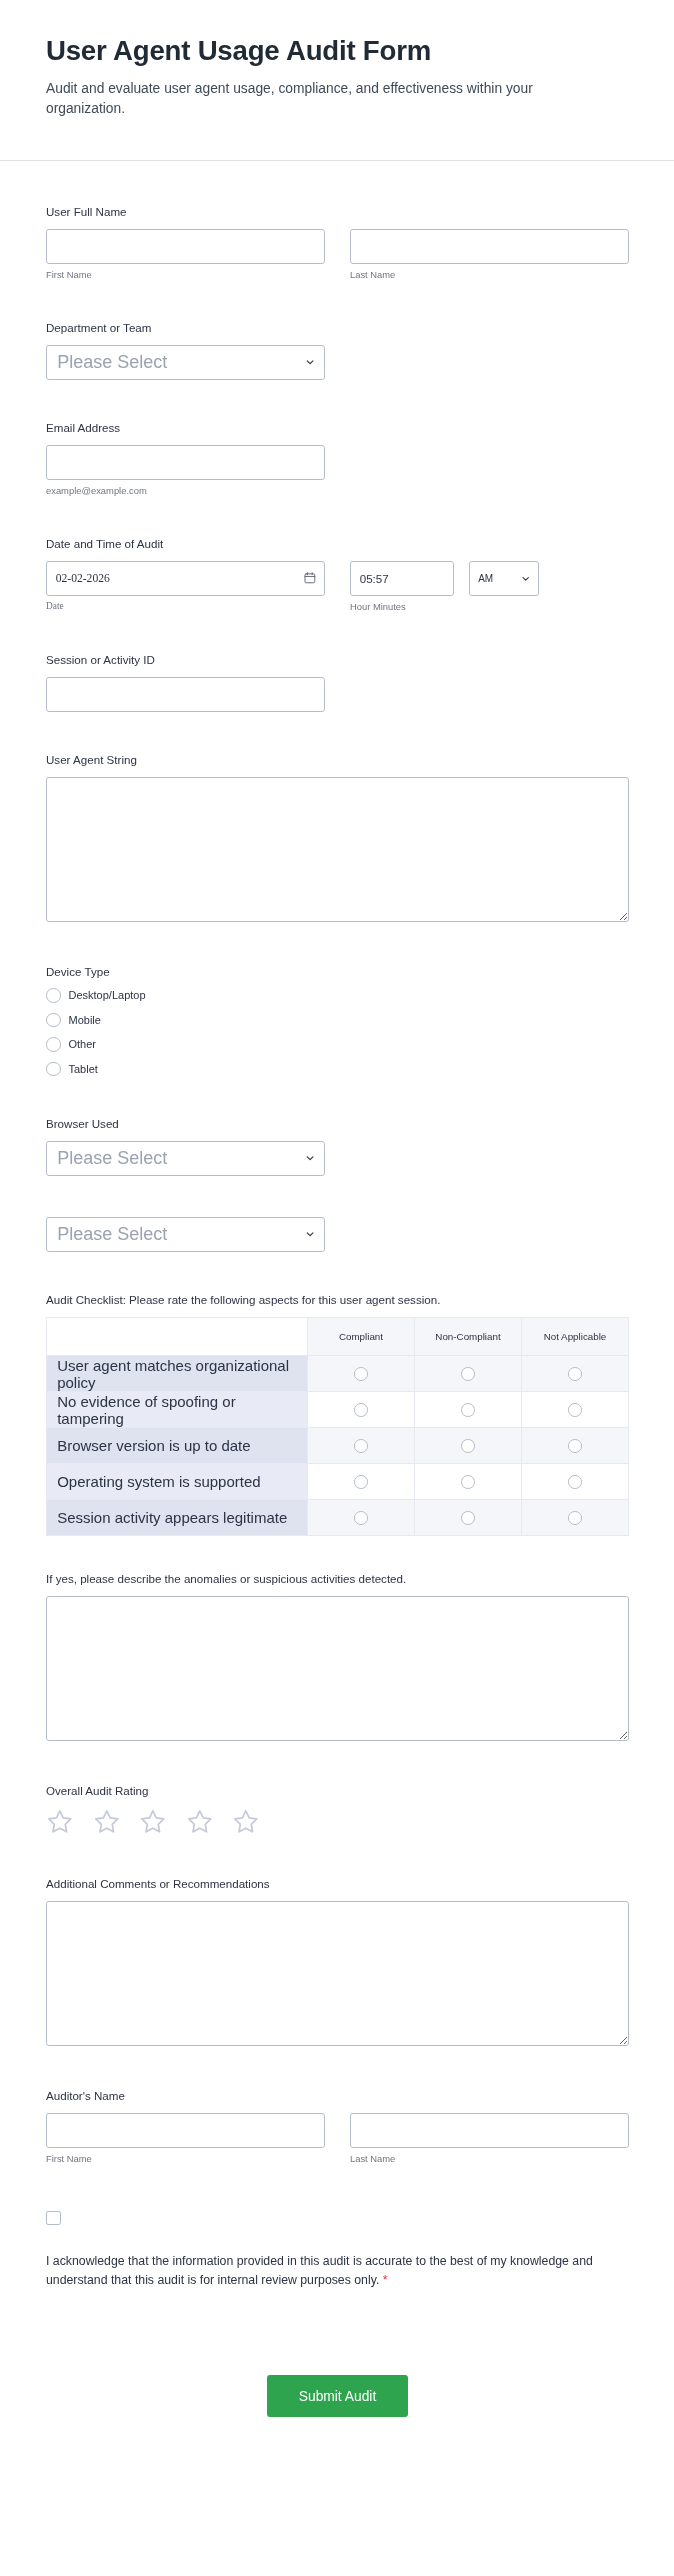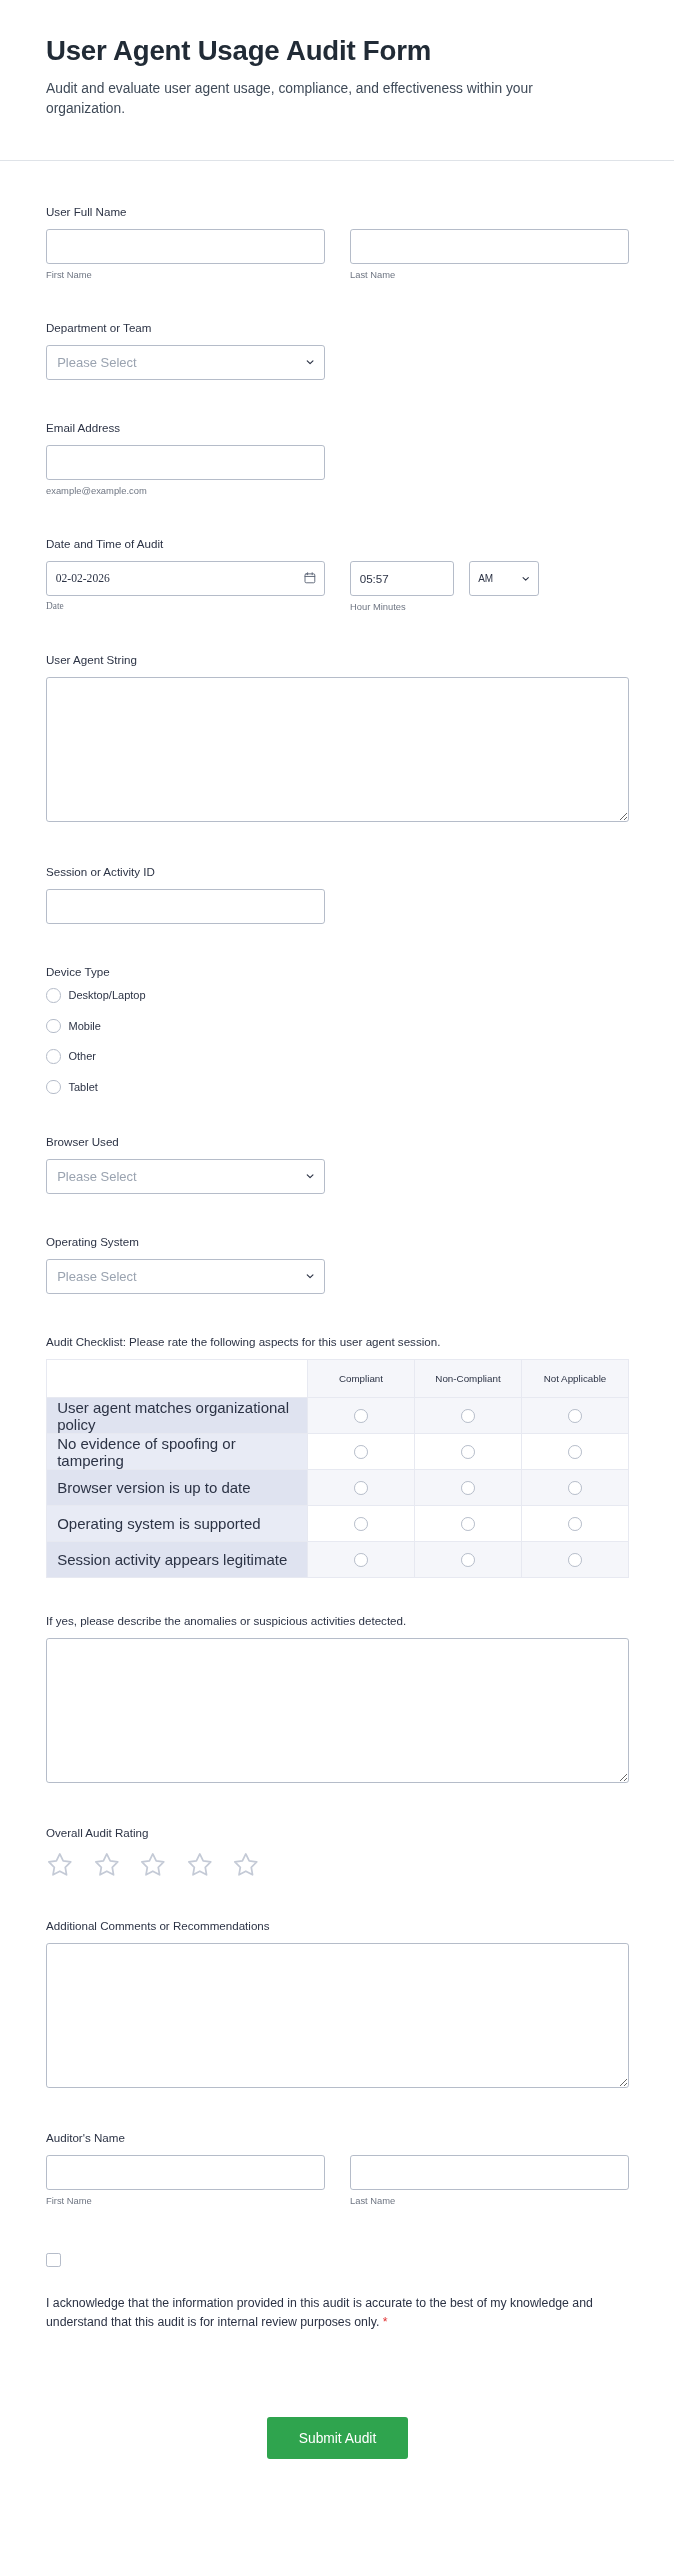--- a/index.html
+++ b/index.html
@@ -25,32 +25,32 @@
     width:100%; border:0.7px solid #b5bcc9; border-radius:2.9px; background:#fff;
     font-family:inherit; font-size:11.6px; color:#2c3345; outline:none;
   }
   .text-input { height:35px; padding:0 8.7px; }
   .textarea { height:145px; padding:7.3px 8.7px; resize:both; }
 
   .select {
     height:35px; width:279px; border:0.7px solid #b5bcc9; border-radius:2.9px; background:#fff;
     display:flex; align-items:center; justify-content:space-between; padding:0 8.7px 0 10.2px; cursor:pointer;
   }
-  .select .ph { font-size:13px; color:#9aa3b0; }
+  .select .ph { font-size:18px; color:#9aa3b0; }
   .select .val { font-size:10px; color:#2c3345; }
   .select.small { width:70px; padding:0 7.3px 0 8.7px; }
 
   .date-wrap { position:relative; width:279px;font-family:Liberation Serif, serif; }
   .date-wrap .text-input { padding-right:30.5px; }
   .cal-icon { position:absolute; right:8.7px; top:10.2px; }
 
   .time-wrap { width:104px; }
   .ampm-wrap { margin-left:14.5px; }
 
-  .radio-list { display:flex; flex-direction:column; gap:16px; margin-top:1.5px; }
+  .radio-list { display:flex; flex-direction:column; gap:10px; margin-top:1.5px; }
   .radio-row { display:flex; align-items:center; gap:8px; }
   .radio { width:14.5px; height:14.5px; border:0.7px solid #b5bcc9; border-radius:50%; background:#fff; flex:none; cursor:pointer; }
   .radio-text { font-size:11px; color:#2c3345; }
 
   table.matrix { border-collapse:collapse; width:583px; table-layout:fixed; margin-top:8.7px; }
   .matrix th, .matrix td { border:0.7px solid #e7e9f1; }
   .matrix thead th { height:38px; background:#f5f6fa; font-size:9.8px; font-weight:400; color:#2c3345; text-align:center; }
   .matrix thead th.corner { background:#ffffff; }
   .matrix td.rowlabel { background:#dfe3f0; font-size:15px; color:#2c3345; padding:0 10.2px; height:36px; text-align:left; }
   .matrix tbody tr:nth-child(even) td.rowlabel { background:#e8ebf5; }
@@ -148,29 +148,29 @@
                     <path d="M3.5 6l4.5 4.5L12.5 6" fill="none" stroke="#2c3345" stroke-width="1.8" stroke-linecap="round" stroke-linejoin="round"></path>
                   </svg>
               </span>
             </div>
           </div>
         </div>
       </div>
     </div>
 
     <div class="field">
-      <span class="label">User Agent String</span>
-      <textarea class="textarea" style=""></textarea>
-    </div>
-
-    <div class="field">
       <span class="label">Session or Activity ID</span>
       <div style="width:279px;">
         <input class="text-input" type="text" style="">
       </div>
+    </div>
+
+    <div class="field">
+      <span class="label">User Agent String</span>
+      <textarea class="textarea" style=""></textarea>
     </div>
 
     <div class="field">
       <span class="label" style="margin-bottom:8.7px;">Device Type</span>
       <div class="radio-list">
         <div class="radio-row">
           <span class="radio"></span>
           <span class="radio-text">Desktop/Laptop</span>
         </div>
         <div class="radio-row">
@@ -194,21 +194,20 @@
         <span class="ph">Please Select</span>
         <span>
           <svg width="10.2" height="10.2" viewBox="0 0 16 16">
               <path d="M3.5 6l4.5 4.5L12.5 6" fill="none" stroke="#2c3345" stroke-width="1.8" stroke-linecap="round" stroke-linejoin="round"></path>
             </svg>
         </span>
       </div>
     </div>
 
     <div class="field">
-      <span class="label">Operating System</span>
       <div class="select">
         <span class="ph">Please Select</span>
         <span>
           <svg width="10.2" height="10.2" viewBox="0 0 16 16">
               <path d="M3.5 6l4.5 4.5L12.5 6" fill="none" stroke="#2c3345" stroke-width="1.8" stroke-linecap="round" stroke-linejoin="round"></path>
             </svg>
         </span>
       </div>
     </div>
 

